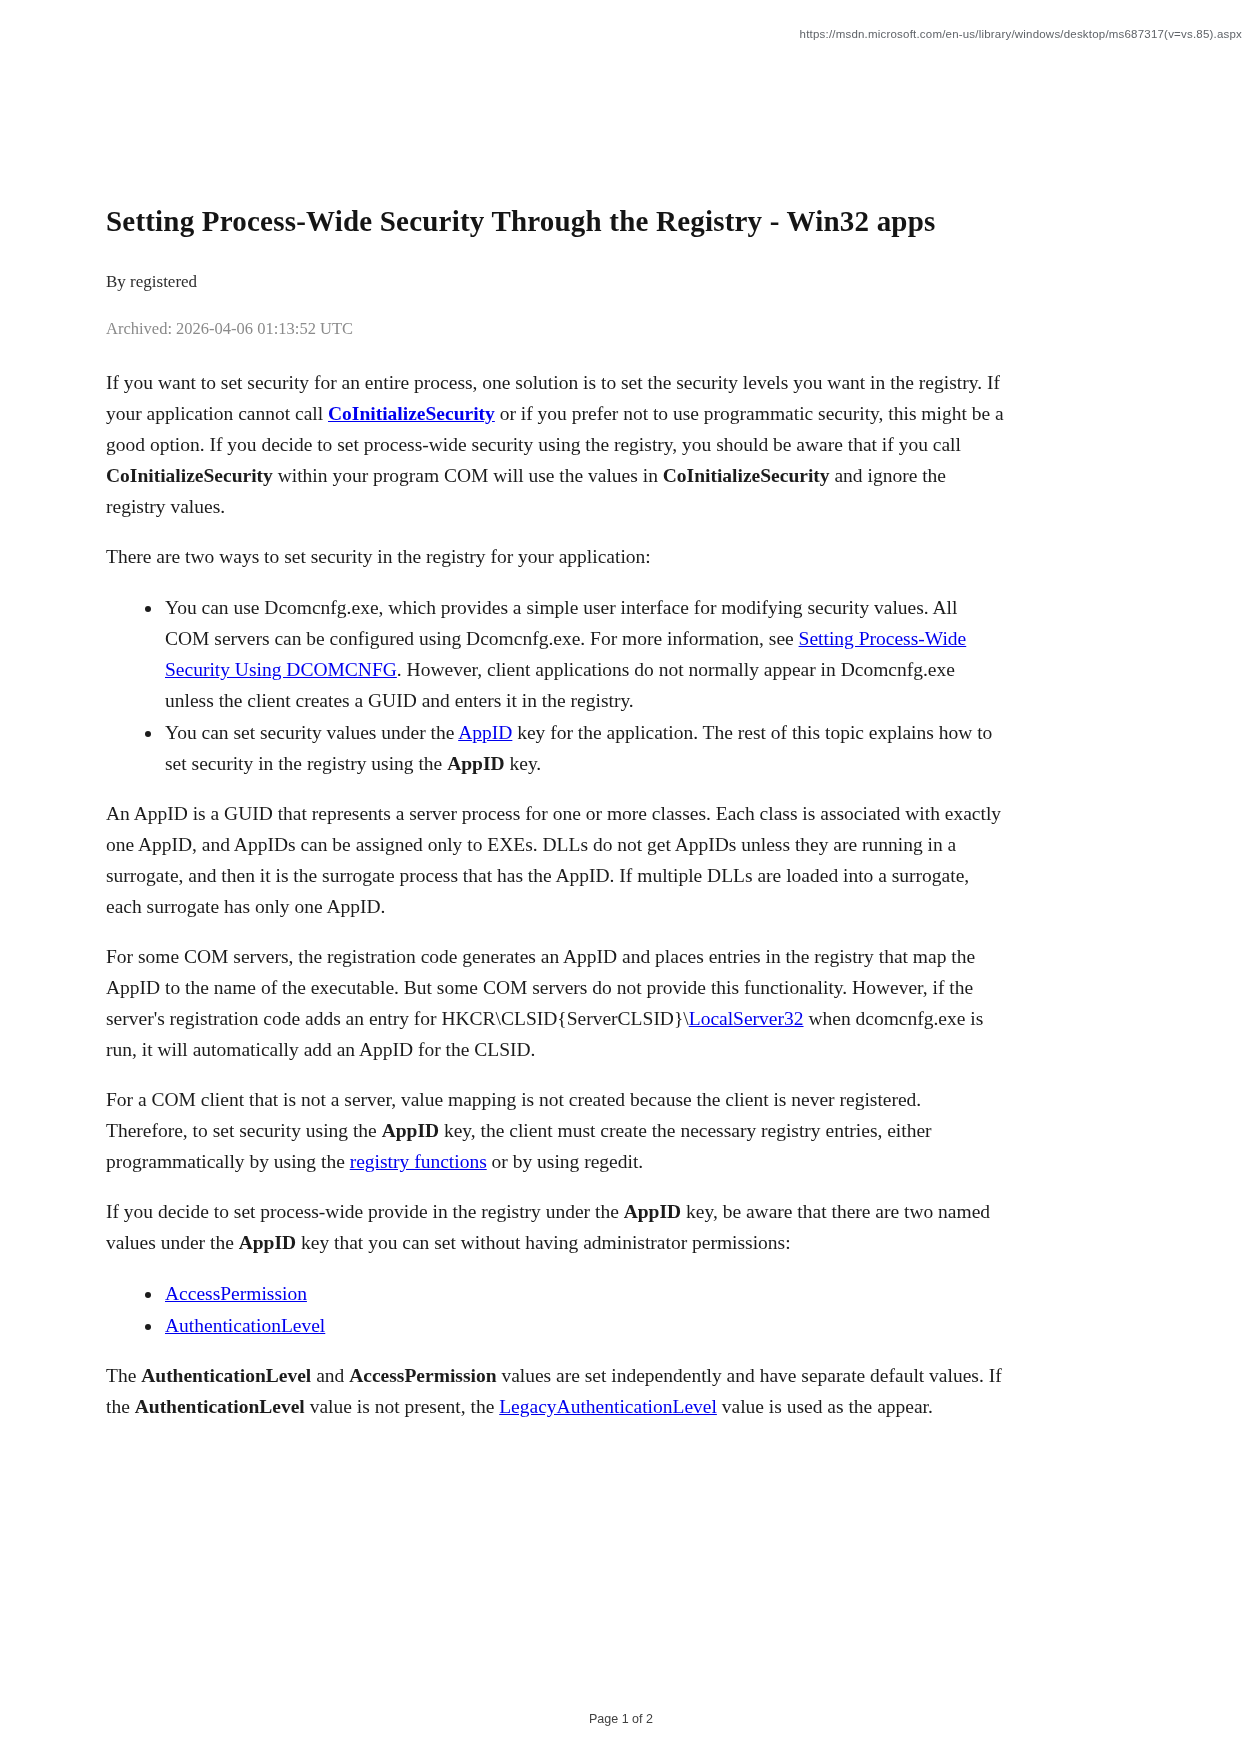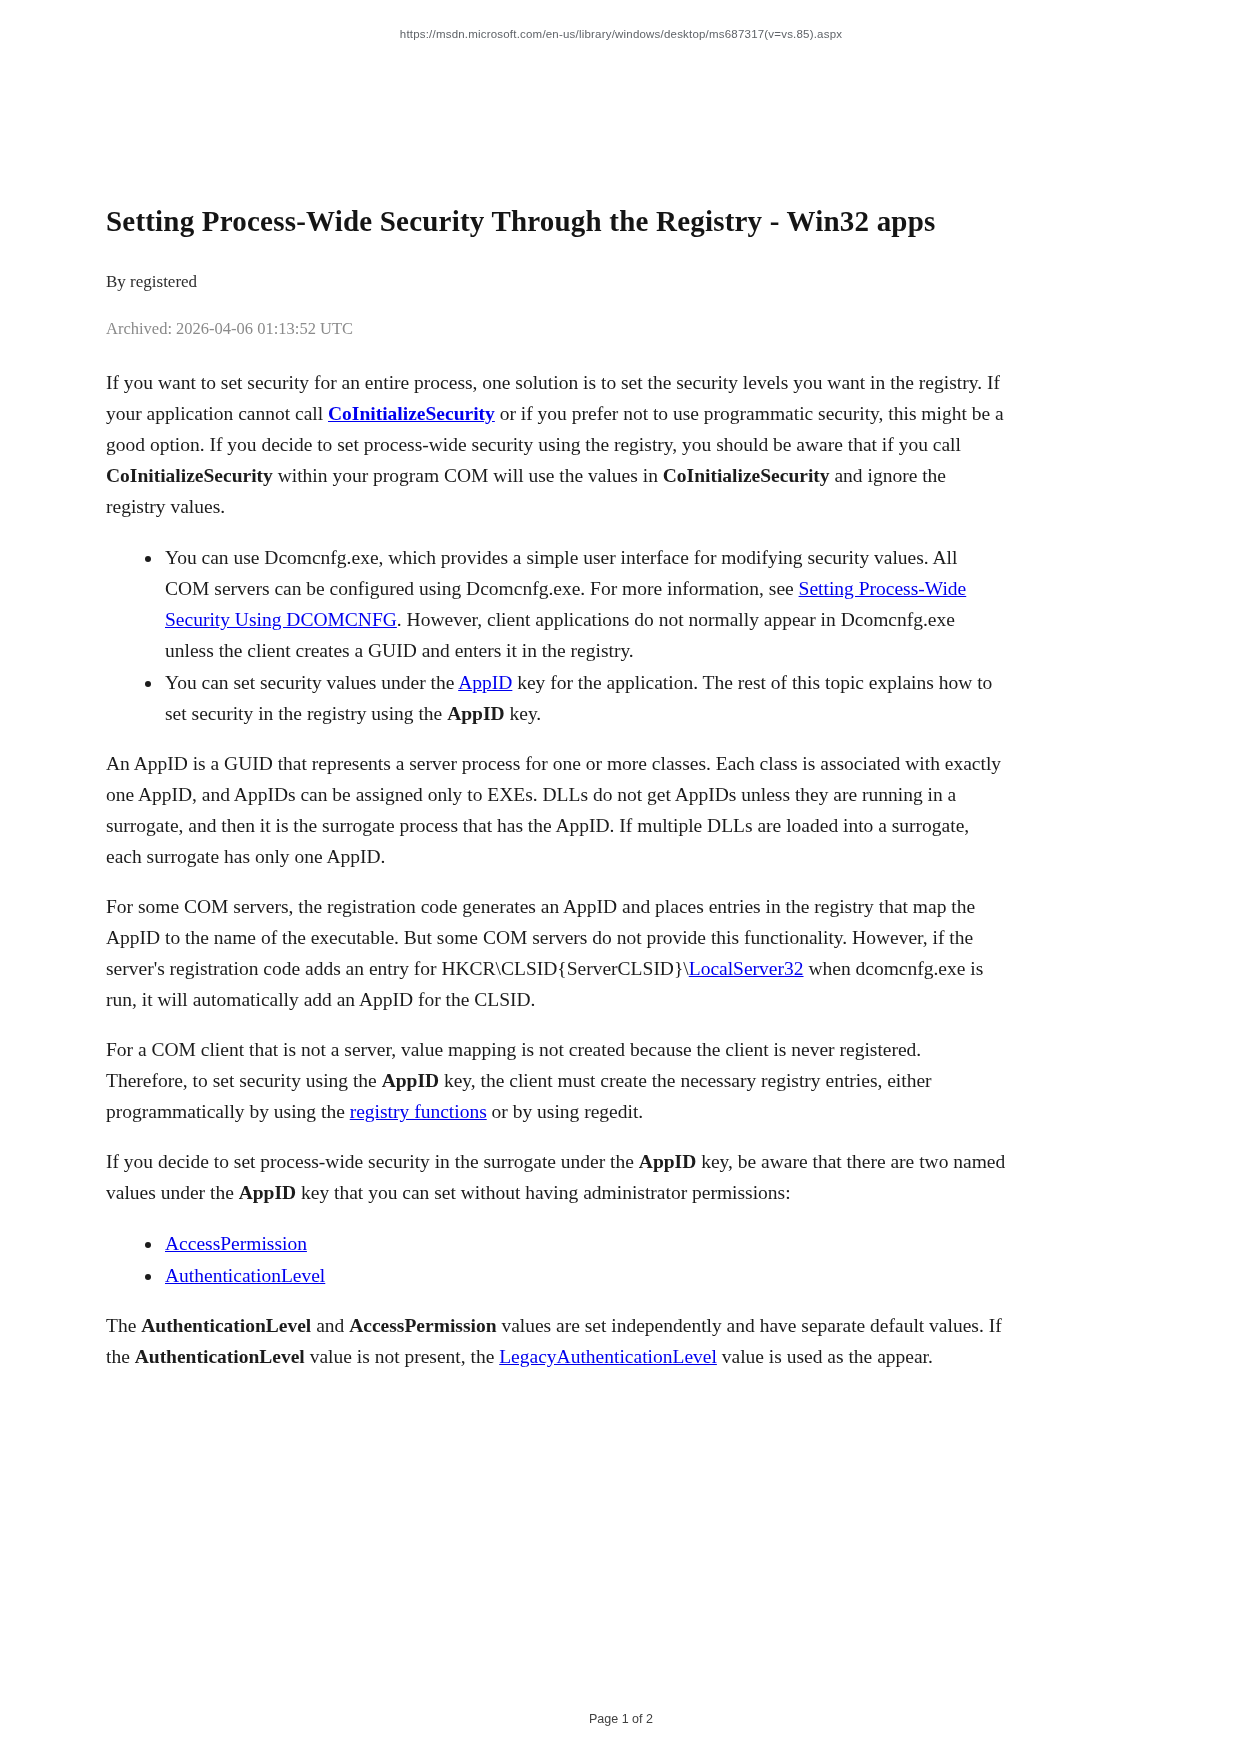--- a/index.html
+++ b/index.html
@@ -7,21 +7,21 @@
   body {
     width: 1242px; height: 1756px;
     background: #ffffff;
     position: relative;
     overflow: hidden;
     font-family: "Liberation Serif", serif;
     color: #1c1c1c;
   }
   .header-url {
     position: absolute; top: 28px; left: 0; width: 100%;
-    text-align: center;
+    text-align: right;
     font-family: "Liberation Sans", sans-serif;
     font-size: 11.5px; color: #5f6368; letter-spacing: 0.2px;
   }
   .article {
     position: absolute; top: 12px; left: 106px; width: 900px;
   }
   h1.doc-title {
     margin: 192px 0 0 0;
     font-size: 29px; line-height: 35px;
     font-weight: bold; color: #151515; letter-spacing: 0.2px;
@@ -67,30 +67,31 @@
 <body>
 
 <div class="header-url">https://msdn.microsoft.com/en-us/library/windows/desktop/ms687317(v=vs.85).aspx</div>
 
 <div class="article">
   <h1 class="doc-title">Setting Process-Wide Security Through the Registry - Win32 apps</h1>
   <div class="byline">By registered</div>
   <div class="archived">Archived: 2026-04-06 01:13:52 UTC</div>
 
   <p class="first-para"><span>If you want to set security for an entire process, one solution is to set the security levels you want in the registry. If your application cannot call </span><a href="#" class="lnk b">CoInitializeSecurity</a><span> or if you prefer not to use programmatic security, this might be a good option. If you decide to set process-wide security using the registry, you should be aware that if you call </span><span class="b">CoInitializeSecurity</span><span> within your program COM will use the values in </span><span class="b">CoInitializeSecurity</span><span> and ignore the registry values.</span></p>
+  <p><span>There are two ways to set security in the registry for your application:</span></p>
 
   <ul class="ways-list">
     <li><span>You can use Dcomcnfg.exe, which provides a simple user interface for modifying security values. All COM servers can be configured using Dcomcnfg.exe. For more information, see </span><a href="#" class="lnk">Setting Process-Wide Security Using DCOMCNFG</a><span>. However, client applications do not normally appear in Dcomcnfg.exe unless the client creates a GUID and enters it in the registry.</span></li>
     <li><span>You can set security values under the </span><a href="#" class="lnk">AppID</a><span> key for the application. The rest of this topic explains how to set security in the registry using the </span><span class="b">AppID</span><span> key.</span></li>
   </ul>
 
   <p><span>An AppID is a GUID that represents a server process for one or more classes. Each class is associated with exactly one AppID, and AppIDs can be assigned only to EXEs. DLLs do not get AppIDs unless they are running in a surrogate, and then it is the surrogate process that has the AppID. If multiple DLLs are loaded into a surrogate, each surrogate has only one AppID.</span></p>
   <p><span>For some COM servers, the registration code generates an AppID and places entries in the registry that map the AppID to the name of the executable. But some COM servers do not provide this functionality. However, if the server's registration code adds an entry for HKCR\CLSID{ServerCLSID}\</span><a href="#" class="lnk">LocalServer32</a><span> when dcomcnfg.exe is run, it will automatically add an AppID for the CLSID.</span></p>
   <p><span>For a COM client that is not a server, value mapping is not created because the client is never registered. Therefore, to set security using the </span><span class="b">AppID</span><span> key, the client must create the necessary registry entries, either programmatically by using the </span><a href="#" class="lnk">registry functions</a><span> or by using regedit.</span></p>
-  <p><span>If you decide to set process-wide security in the surrogate under the </span><span class="b">AppID</span><span> key, be aware that there are two named values under the </span><span class="b">AppID</span><span> key that you can set without having administrator permissions:</span></p>
+  <p><span>If you decide to set process-wide provide in the registry under the </span><span class="b">AppID</span><span> key, be aware that there are two named values under the </span><span class="b">AppID</span><span> key that you can set without having administrator permissions:</span></p>
 
   <ul class="values-list">
     <li><a href="#" class="lnk">AccessPermission</a></li>
     <li><a href="#" class="lnk">AuthenticationLevel</a></li>
   </ul>
 
   <p><span>The </span><span class="b">AuthenticationLevel</span><span> and </span><span class="b">AccessPermission</span><span> values are set independently and have separate default values. If the </span><span class="b">AuthenticationLevel</span><span> value is not present, the </span><a href="#" class="lnk">LegacyAuthenticationLevel</a><span> value is used as the appear.</span></p>
 </div>
 
 <div class="footer">Page 1 of 2</div>

